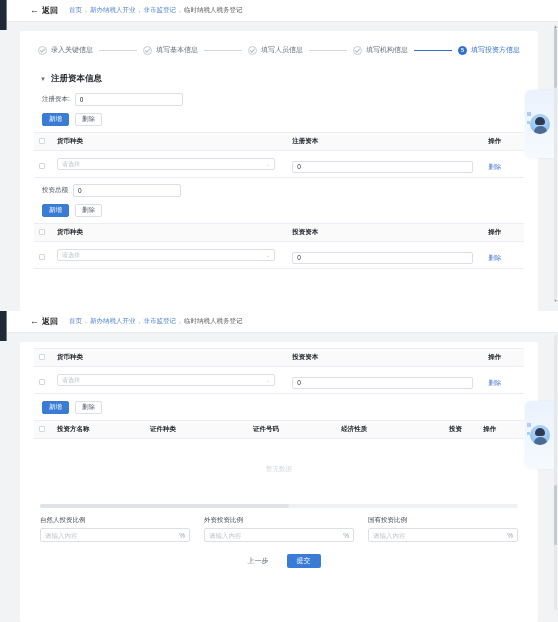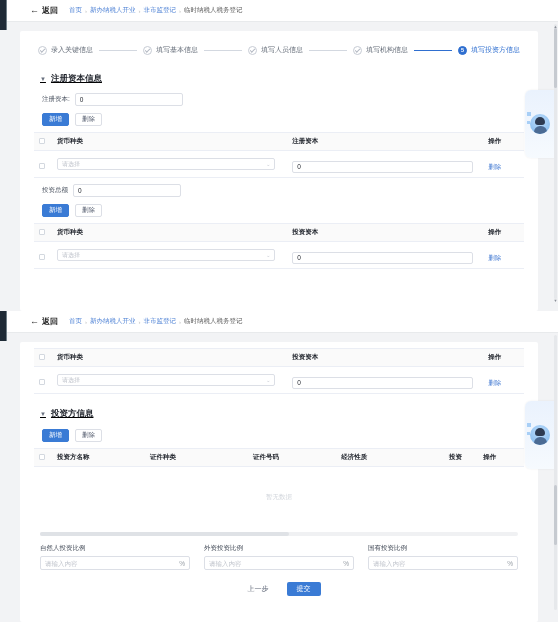--- a/index.html
+++ b/index.html
@@ -67,21 +67,20 @@
   }
   .step-label { font-size: 7px; color: #646c78; white-space: nowrap; }
   .step.active .step-label { color: #2f6fd0; }
   .step-line { width: 44px; height: 1px; background: #d3d8e0; margin: 0 6px; }
   .step-line.blue { background: #2f6fd0; }
 
   
   .section-title {
     display: flex; align-items: center; gap: 5px;
     padding: 6px 0 2px 6px;
-    text-decoration: underline;
   }
   .caret { font-size: 6px; color: #6a7280; line-height: 1; }
   .section-title span.t { font-size: 8.5px; color: #1d2129; font-weight: 600; }
 
   .field-row { display: flex; align-items: center; gap: 5px; padding: 6px 0 0 8px; }
   .field-label { font-size: 6.5px; color: #4e5663; white-space: nowrap; }
   .field-input {
     width: 108px; height: 13px; border: 1px solid #dcdfe6; border-radius: 2px;
     font-size: 6.5px; color: #1d2129; padding: 0 4px; background: #fff;
     font-family: inherit;
@@ -409,24 +408,20 @@
             <td>
               <input class="cell-input" value="0" style="">
             </td>
             <td>
               <span class="op-link">删除</span>
             </td>
           </tr>
         </tbody>
       </table>
 
-      <div class="section-title" style="padding-top:14px">
-        <span class="caret">▼</span>
-        <span class="t">投资方信息</span>
-      </div>
       <div class="btn-row">
         <div class="btn btn-primary">新增</div>
         <div class="btn btn-default">删除</div>
       </div>
 
       <table class="tbl">
         <thead class="inv-head">
           <tr>
             <th class="col-check">
               <span class="cbox"></span>

